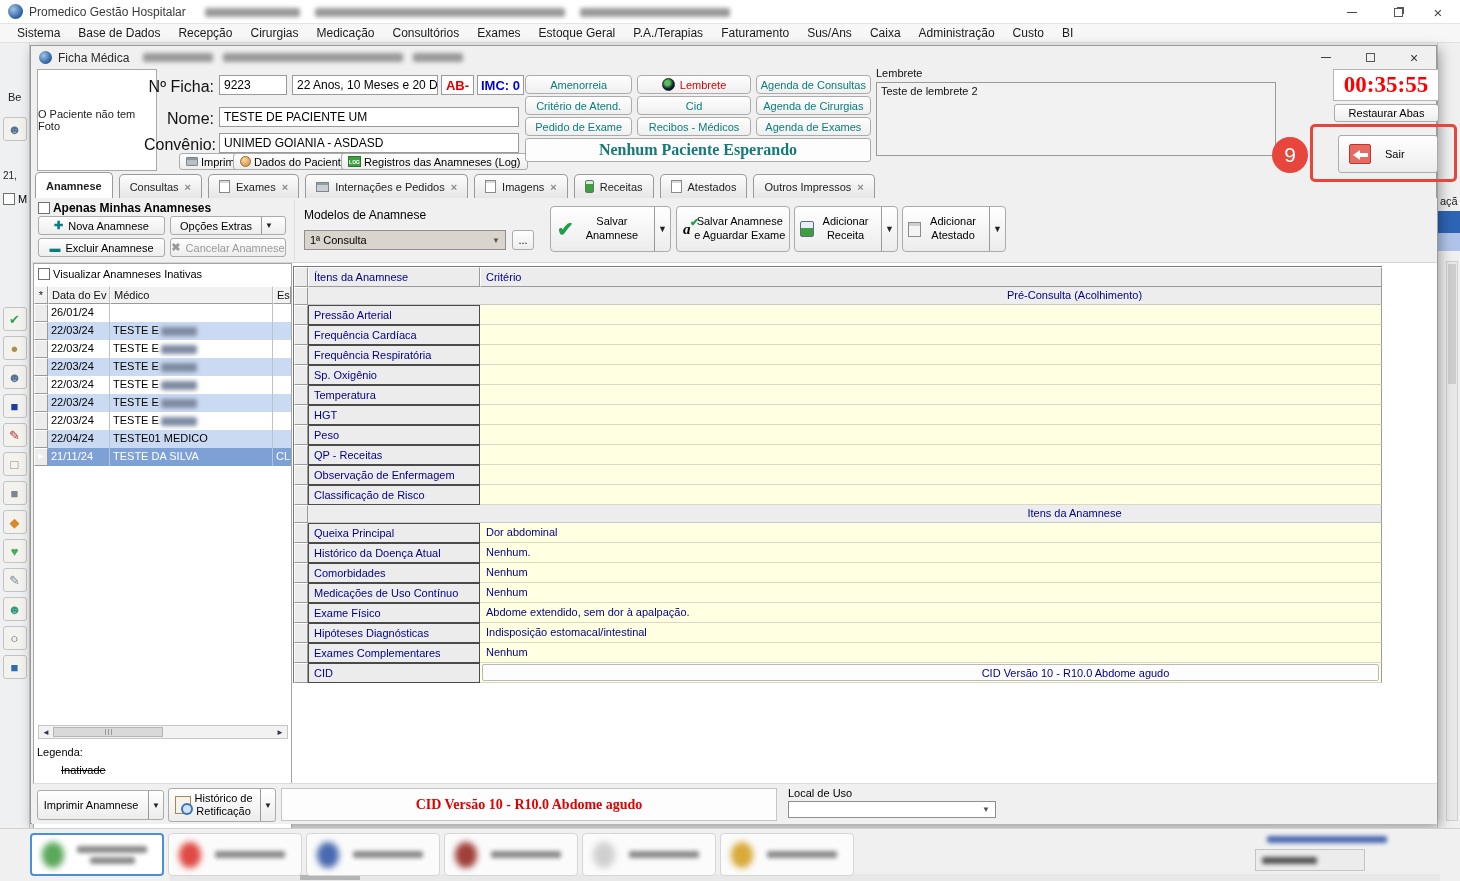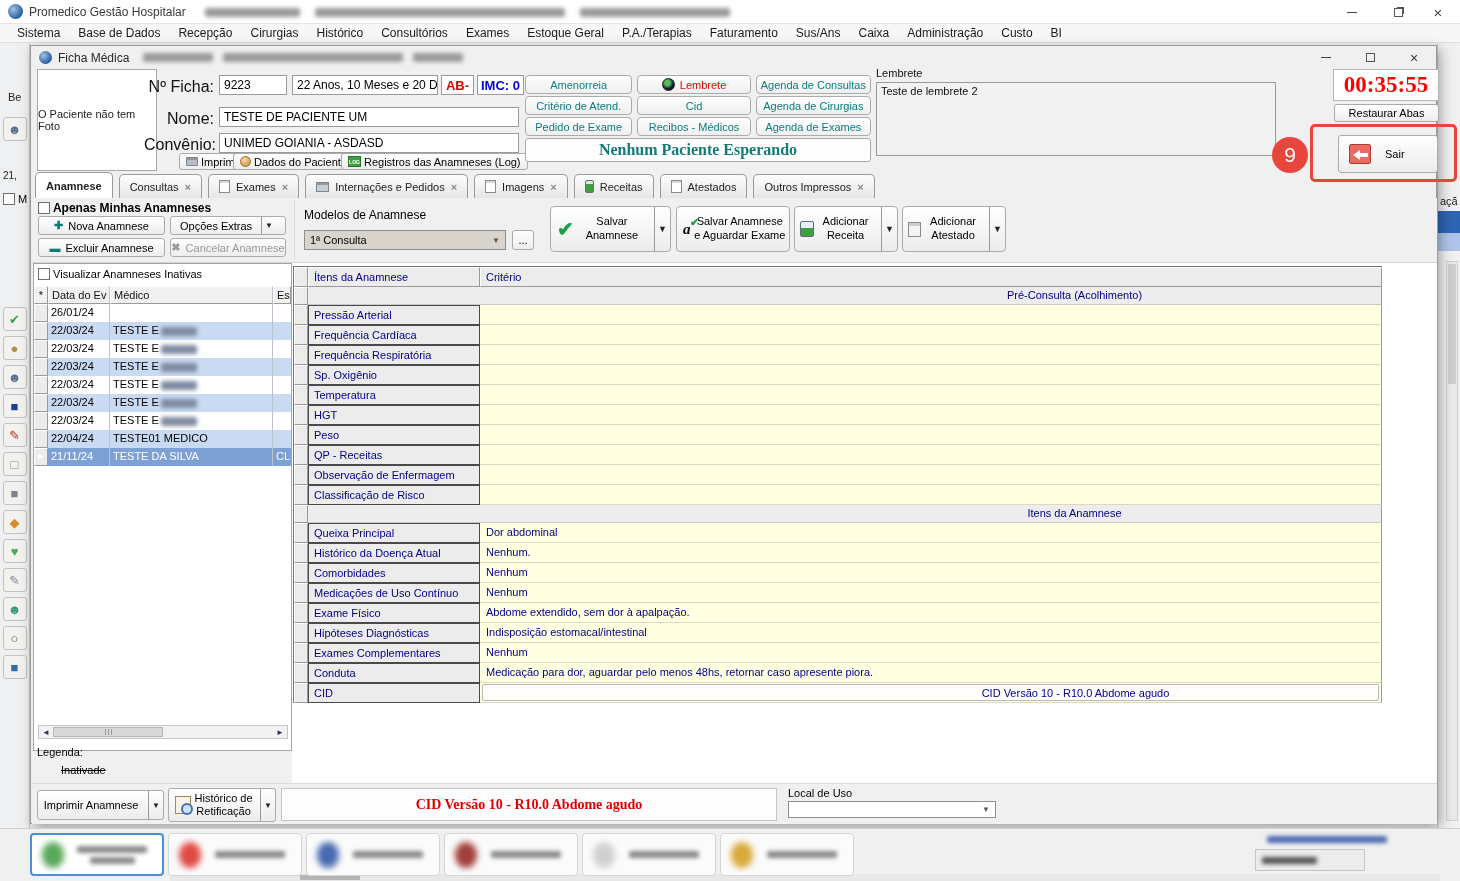--- a/index.html
+++ b/index.html
@@ -65,21 +65,21 @@
 .combo .dd{font-size:8px;color:#555;}
 .bigbtn{position:absolute;height:46px;background:linear-gradient(#ffffff,#ececec);border:1px solid #ababab;border-radius:4px;display:flex;align-items:center;font-size:11px;}
 .bigbtn .txt{flex:1;text-align:center;line-height:1.25;padding:0 2px;}
 .bigbtn .arrow-seg{font-size:9px;}
 .ck{color:#1ea048;font-size:20px;font-weight:bold;line-height:1;margin-left:6px;}
 .ack{font-family:"Liberation Serif",serif;font-style:italic;font-weight:bold;font-size:15px;margin-left:6px;position:relative;}
 .ack:after{content:"✔";color:#1ea048;font-size:11px;position:absolute;top:-5px;left:7px;font-style:normal;}
 .ico-receita{width:14px;height:16px;margin-left:5px;background:linear-gradient(#e8eef5 40%,#3f9e3f 40%);border:1px solid #5d6d7d;border-radius:2px;}
 .ico-atestado{width:13px;height:15px;margin-left:5px;background:#f4f4f4;border:1px solid #8a8a8a;box-shadow:inset 0 3px 0 #cfcfcf;}
 
-#hist-panel{left:2px;top:217px;width:259px;height:488px;background:#fff;border:1px solid #a5a5a5;}
+#hist-panel{left:2px;top:217px;width:259px;height:612px;background:#fff;border:1px solid #a5a5a5;}
 #hist-grid{position:absolute;left:0px;top:22px;width:257px;}
 .hrow{display:flex;height:18px;}
 .hcell{overflow:hidden;white-space:nowrap;padding:2px 3px 0 3px;font-size:11px;}
 .hind{width:14px;background:#ececec;border:1px solid;border-color:#fff #9a9a9a #9a9a9a #fff;flex:none;text-align:center;font-size:9px;padding-top:2px;}
 .hhead{background:#f1f1f1;border:1px solid;border-color:#fff #9a9a9a #9a9a9a #fff;font-size:11px;color:#111;}
 .c-date{width:62px;flex:none;border-right:1px solid #b9c2cf;}
 .c-med{width:163px;flex:none;border-right:1px solid #b9c2cf;}
 .c-esp{width:18px;flex:none;}
 .row-alt{background:#cbdaf3;}
 .row-sel{background:#7da1d4;color:#fff;}
@@ -142,21 +142,21 @@
     </div>
   <div class="abs winbtn" style="left:1416px;top:0;font-size:15px;">
       <span>×</span>
     </div>
 </div>
 <div class="abs" id="menubar">
     <span class="menu-item">Sistema</span>
     <span class="menu-item">Base de Dados</span>
     <span class="menu-item">Recepção</span>
     <span class="menu-item">Cirurgias</span>
-    <span class="menu-item">Histórico</span>
+    <span class="menu-item">Medicação</span>
     <span class="menu-item">Consultórios</span>
     <span class="menu-item">Exames</span>
     <span class="menu-item">Estoque Geral</span>
     <span class="menu-item">P.A./Terapias</span>
     <span class="menu-item">Faturamento</span>
     <span class="menu-item">Sus/Ans</span>
     <span class="menu-item">Caixa</span>
     <span class="menu-item">Administração</span>
     <span class="menu-item">Custo</span>
     <span class="menu-item">BI</span>
@@ -587,25 +587,20 @@
           <div class="glabel">Hipóteses Diagnósticas</div>
           <div class="gcontent">Indisposição estomacal/intestinal</div>
         </div>
         <div class="grow">
           <div class="gind"></div>
           <div class="glabel">Exames Complementares</div>
           <div class="gcontent">Nenhum</div>
         </div>
         <div class="grow">
           <div class="gind"></div>
-          <div class="glabel">Conduta</div>
-          <div class="gcontent">Medicação para dor, aguardar pelo menos 48hs, retornar caso apresente piora.</div>
-        </div>
-        <div class="grow">
-          <div class="gind"></div>
           <div class="glabel">CID</div>
           <div class="gcontent" style="padding: 1px 0px 0px;">
             <div class="cidbox">CID Versão 10 - R10.0 Abdome agudo</div>
           </div>
         </div>
       </div>
   </div>
 
   <div class="abs" id="footer"></div>
   <div class="fbtn" style="left:6px;top:744px;width:127px;height:30px;">

